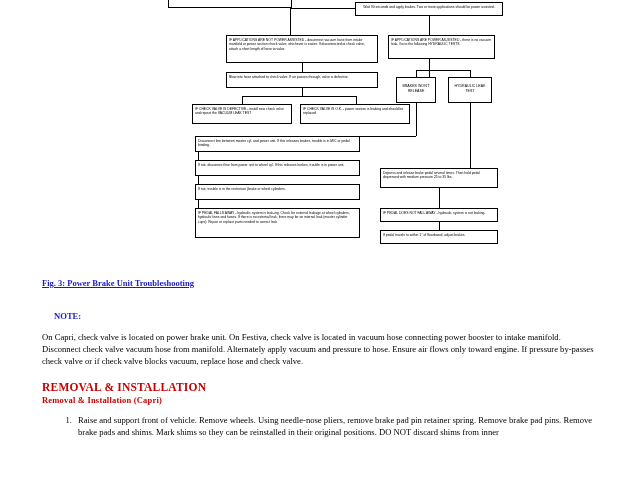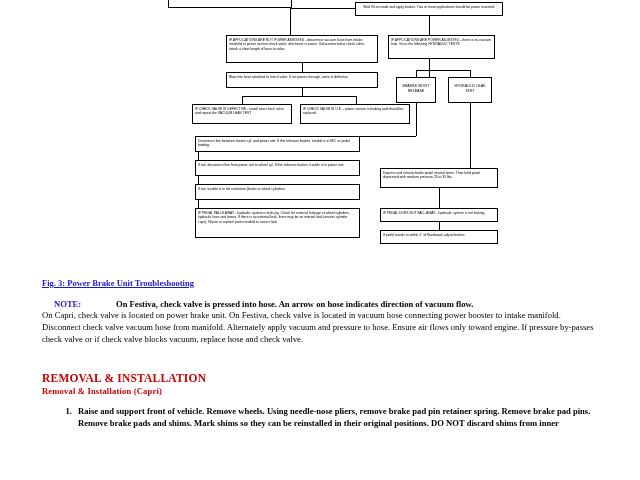--- a/index.html
+++ b/index.html
@@ -66,59 +66,60 @@
 
   .h-red {
     color: #cc0000;
     font-weight: bold;
     font-size: 9px;
     margin: 12px 0 0 0;
     letter-spacing: 0.2px;
   }
   .h-red.big {
     font-size: 11.5px;
-    margin-top: 26px;
+    margin-top: 13px;
   }
   .h-red.sub {
     font-size: 8.5px;
     font-weight: bold;
     margin-top: 2px;
   }
 
   .note-row {
     display: flex;
-    margin-top: 11px;
+    margin-top: 23px;
     font-size: 8.6px;
   }
   .note-label {
     color: #1a1acc;
     font-weight: bold;
     width: 74px;
     flex: none;
     padding-left: 12px;
     box-sizing: border-box;
   }
   .note-body {
     font-weight: bold;
     flex: 1;
   }
 
   .para {
     font-size: 8.6px;
     line-height: 1.42;
+    margin-top: 10px;
     text-align: left;
   }
 
   .ol {
     margin: 9px 0 0 0;
     padding-left: 32px;
     font-size: 8.6px;
     line-height: 1.42;
   }
-  .ol li { padding-left: 4px; font-weight: bold; }
+  .ol li { padding-left: 4px; }
 </style>
 </head>
 <body>
 
 <div class="flowchart">
 
   <div class="line v" style="left:290px; top:8px; height:27px;"></div>
   <div class="line v" style="left:429px; top:16px; height:19px;"></div>
   <div class="line h" style="left:290px; top:8px; width:65px;"></div>
   <div class="line v" style="left:302px; top:63px; height:9px;"></div>
@@ -157,21 +158,20 @@
   <div class="node" style="left:380px; top:230px; width:118px; height:14px;">If pedal travels to within 1" of floorboard, adjust brakes.</div>
 </div>
 
 <div class="doc">
 
   <div class="fig-caption">Fig. 3: Power Brake Unit Troubleshooting</div>
 
 
   <div class="note-row">
     <div class="note-label">NOTE:</div>
-    <div class="note-body">On Festiva, check valve is pressed into hose. An arrow on hose indicates direction of vacuum flow.</div>
   </div>
 
   <div class="para">On Capri, check valve is located on power brake unit. On Festiva, check valve is located in vacuum hose connecting power booster to intake manifold. Disconnect check valve vacuum hose from manifold. Alternately apply vacuum and pressure to hose. Ensure air flows only toward engine. If pressure by-passes check valve or if check valve blocks vacuum, replace hose and check valve.</div>
 
   <div class="h-red big">REMOVAL &amp; INSTALLATION</div>
 
 
   <div class="h-red sub">Removal &amp; Installation (Capri)</div>
 
   <ol class="ol">

